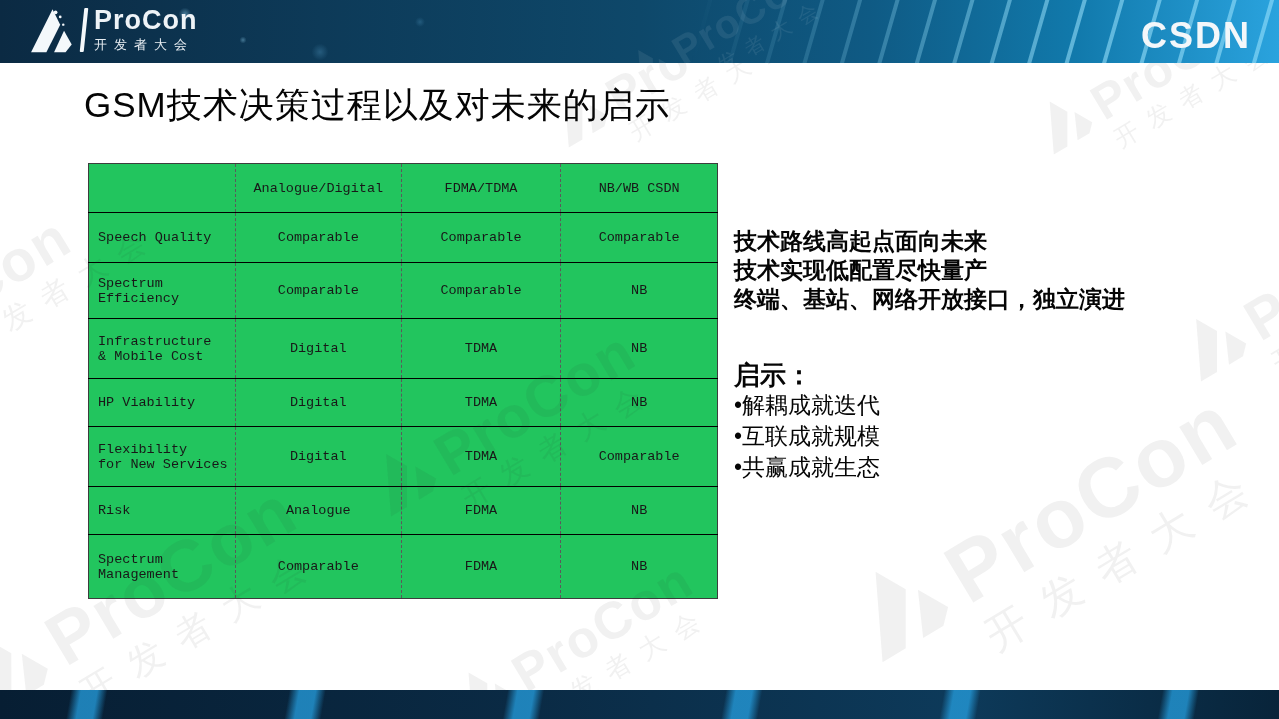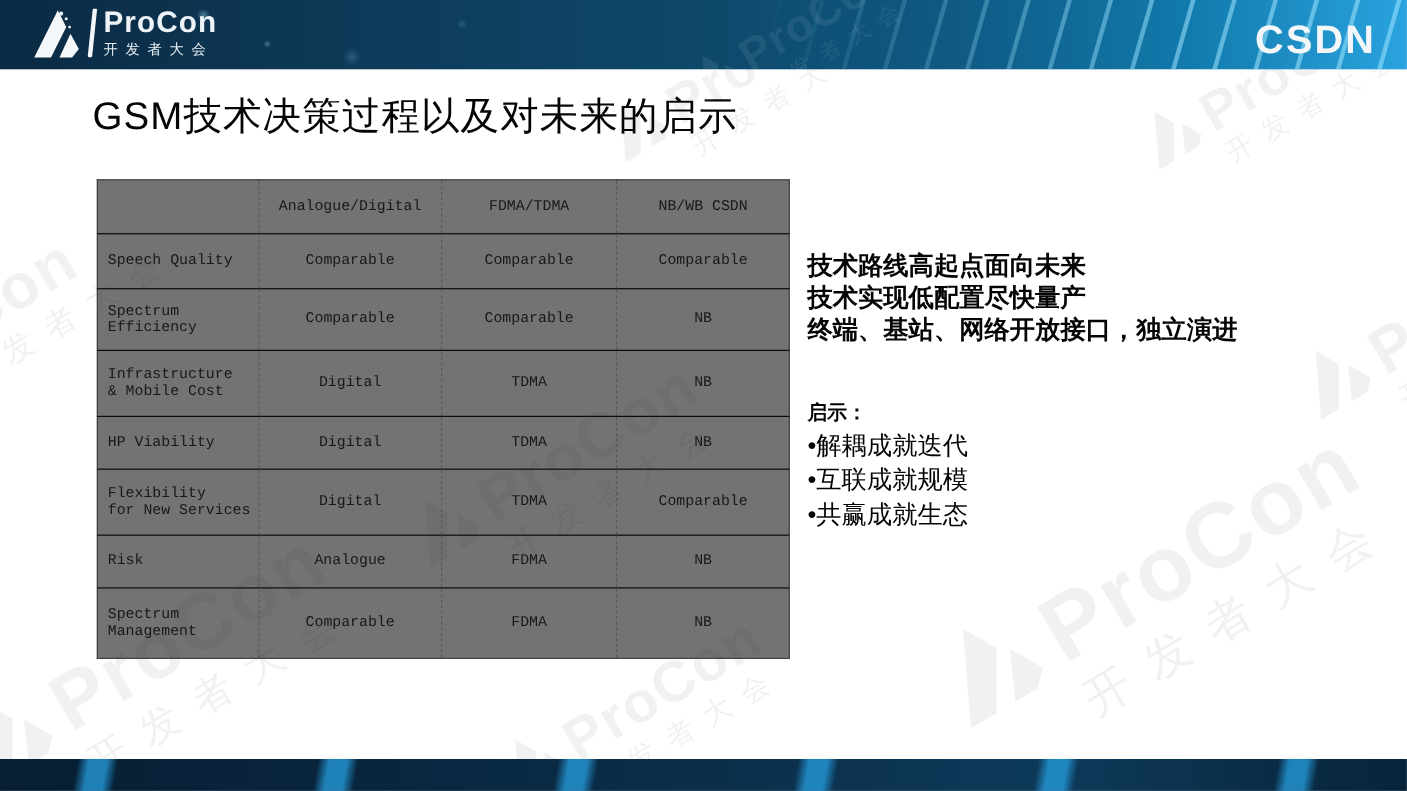--- a/index.html
+++ b/index.html
@@ -50,21 +50,21 @@
   
   .page-title {
     position:absolute; left:84px; top:82px; z-index:3;
     font-size:35px; font-weight:normal; color:#050505; letter-spacing:1px;
   }
 
   
   .scan-table {
     position:absolute; left:88px; top:163px; z-index:1;
     width:630px; border-collapse:collapse;
-    background:#737373;
+    background:#22c55e;
     font-family:"Liberation Mono","DejaVu Sans Mono",monospace;
     font-size:13.5px; color:#181818;
     border:1.5px solid #3d3d3d;
   }
   .scan-table td {
     border-top:1px solid #000000;
     border-left:1px dashed #5a5a5a;
     vertical-align:middle;
   }
   .scan-table td:first-child { border-left:none; }
@@ -76,21 +76,21 @@
   .scan-table tr:nth-child(3){ height:56px; }
   .scan-table tr:nth-child(4){ height:60px; }
   .scan-table tr:nth-child(5){ height:48px;padding-left:12px; }
   .scan-table tr:nth-child(6){ height:60px; }
   .scan-table tr:nth-child(7){ height:48px; }
   .scan-table tr:nth-child(8){ height:64px; }
 
   
   .right-panel { position:absolute; left:734px; top:227px; width:485px; z-index:3; color:#050505; }
   .rp-line { font-size:23px; font-weight:bold; line-height:29px; }
-  .rp-insights-title { margin-top:46px; font-size:18px; font-weight:bold; line-height:30px; }
+  .rp-insights-title { margin-top:46px; font-size:26px; font-weight:bold; line-height:30px; }
   .rp-insight { font-size:23px; font-weight:normal; line-height:31px; }
 
   
   .wm {
     position:absolute; z-index:2; pointer-events:none;
     color:rgba(45,45,45,0.068);
     transform:rotate(-31deg);
     white-space:nowrap;
   }
   .wm .wm-row { display:flex; align-items:flex-end; gap:8px; }

